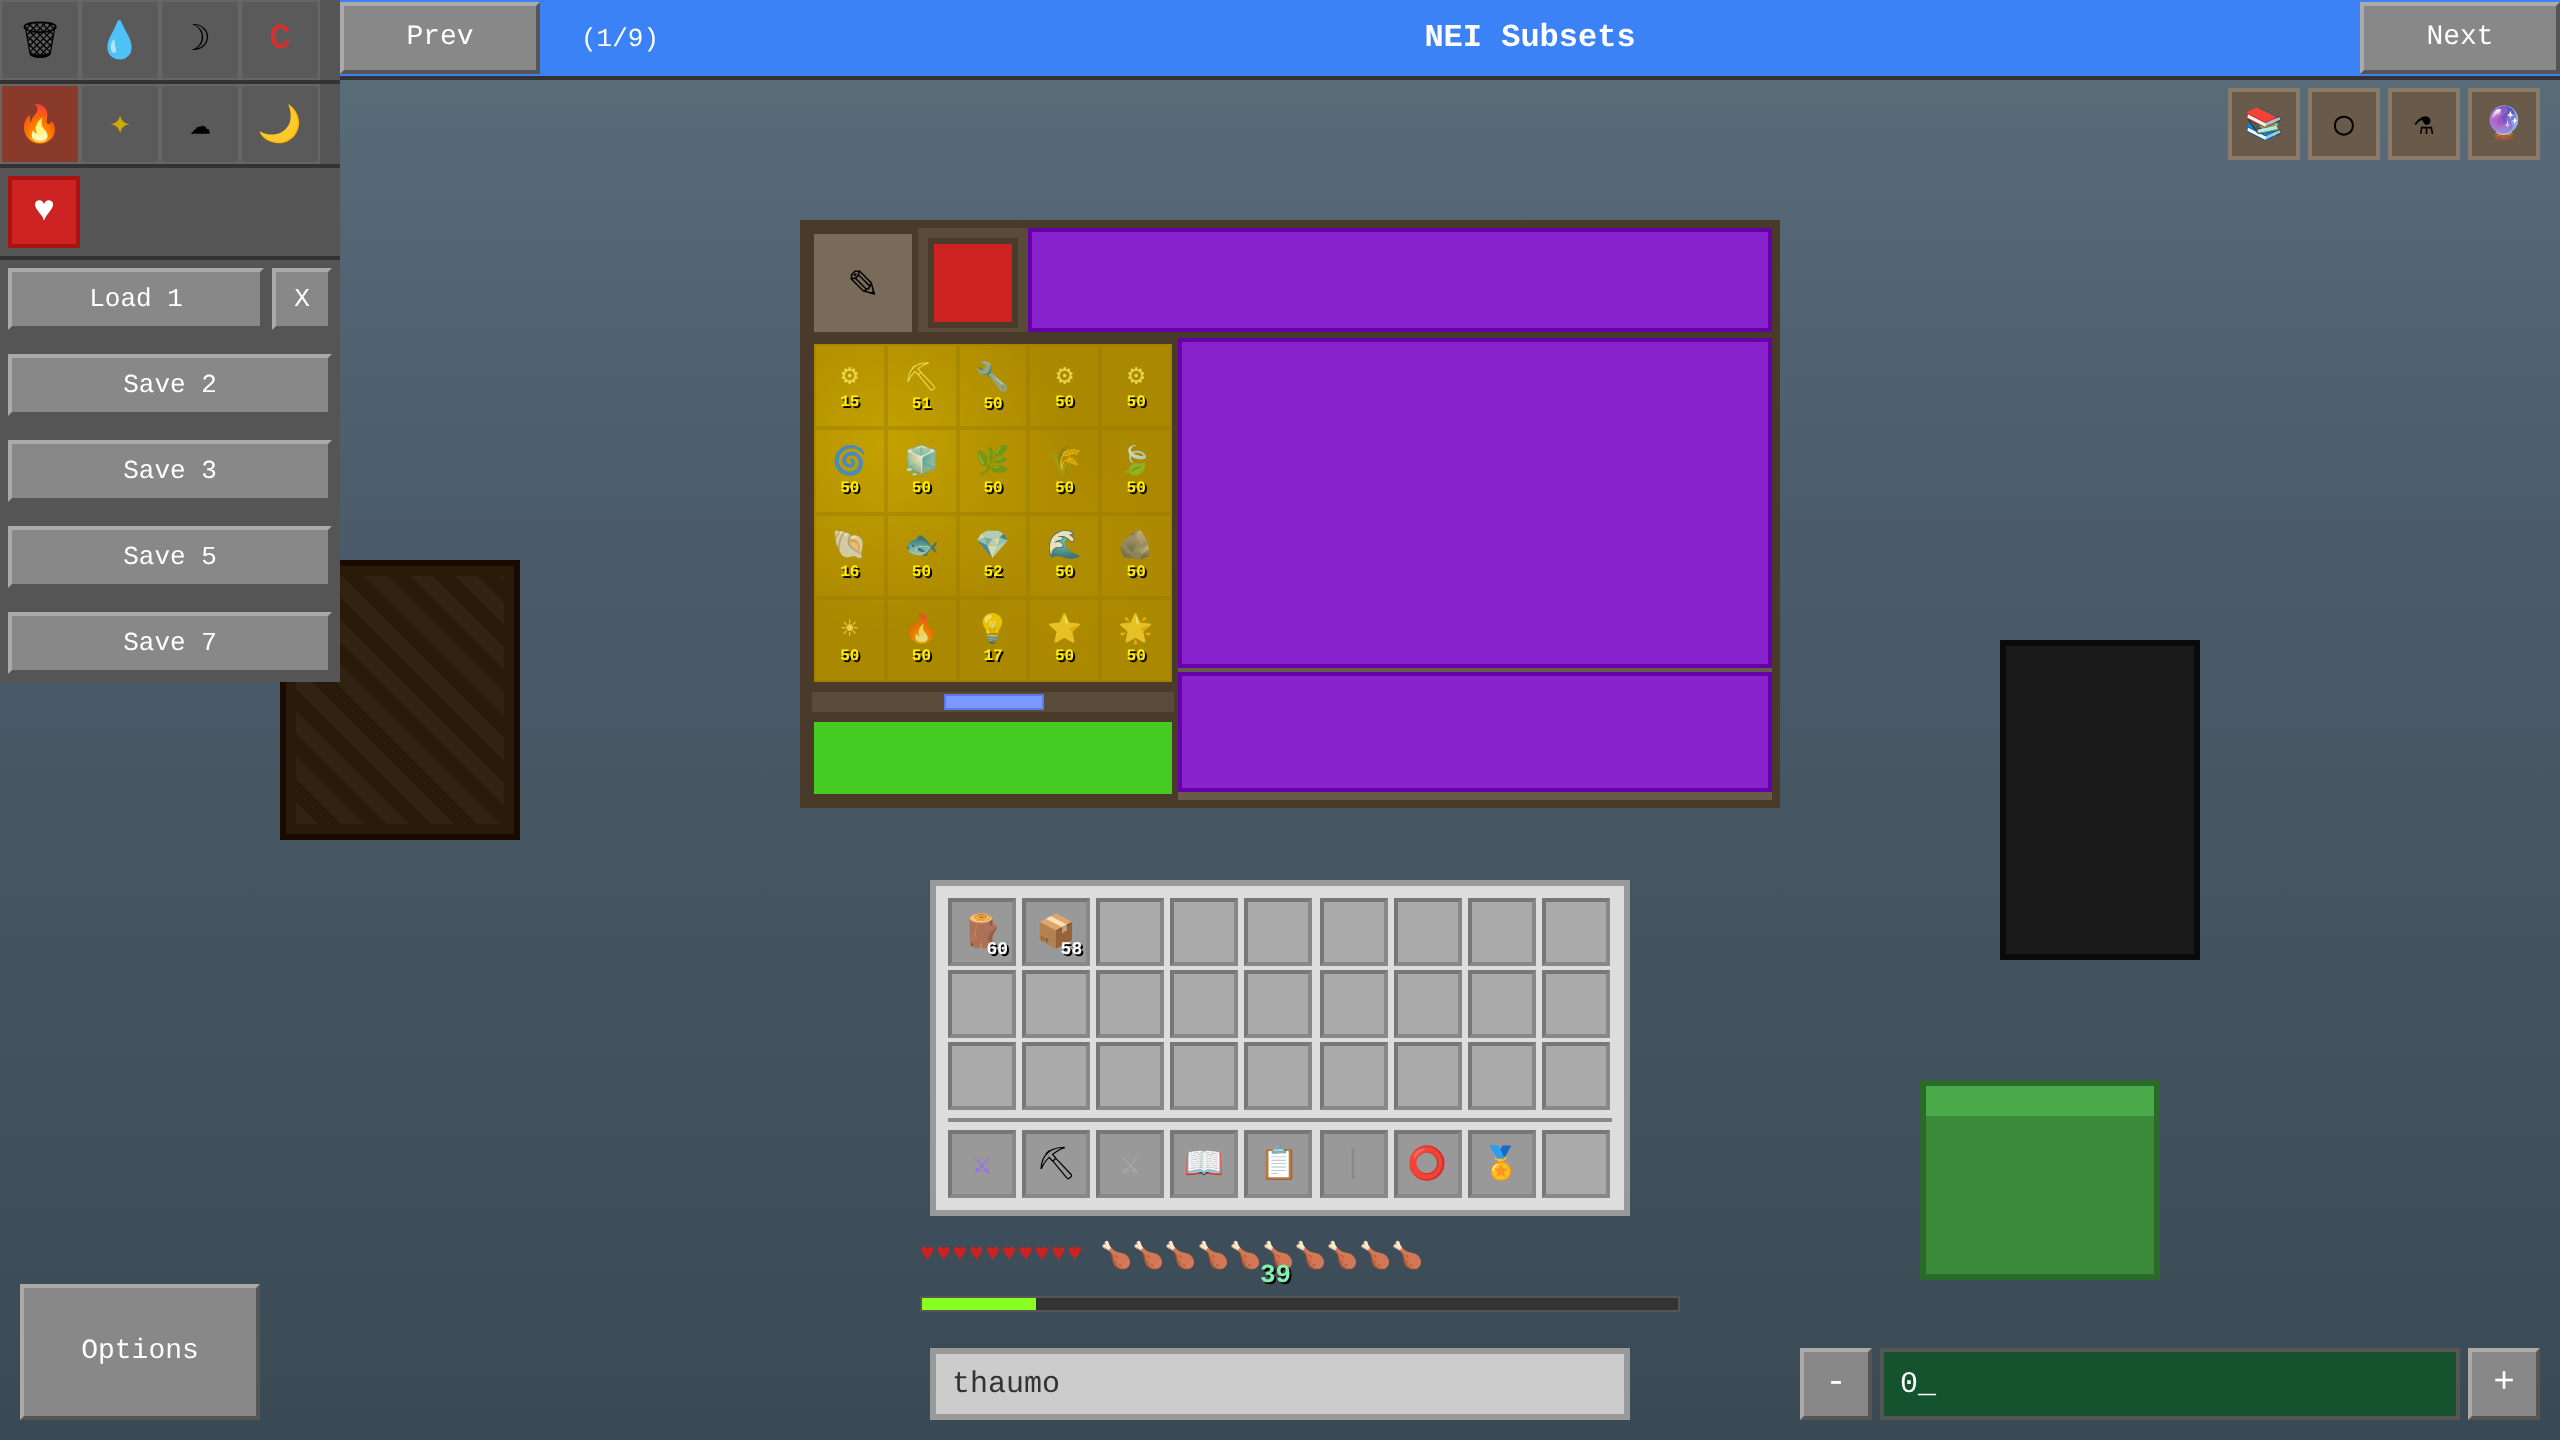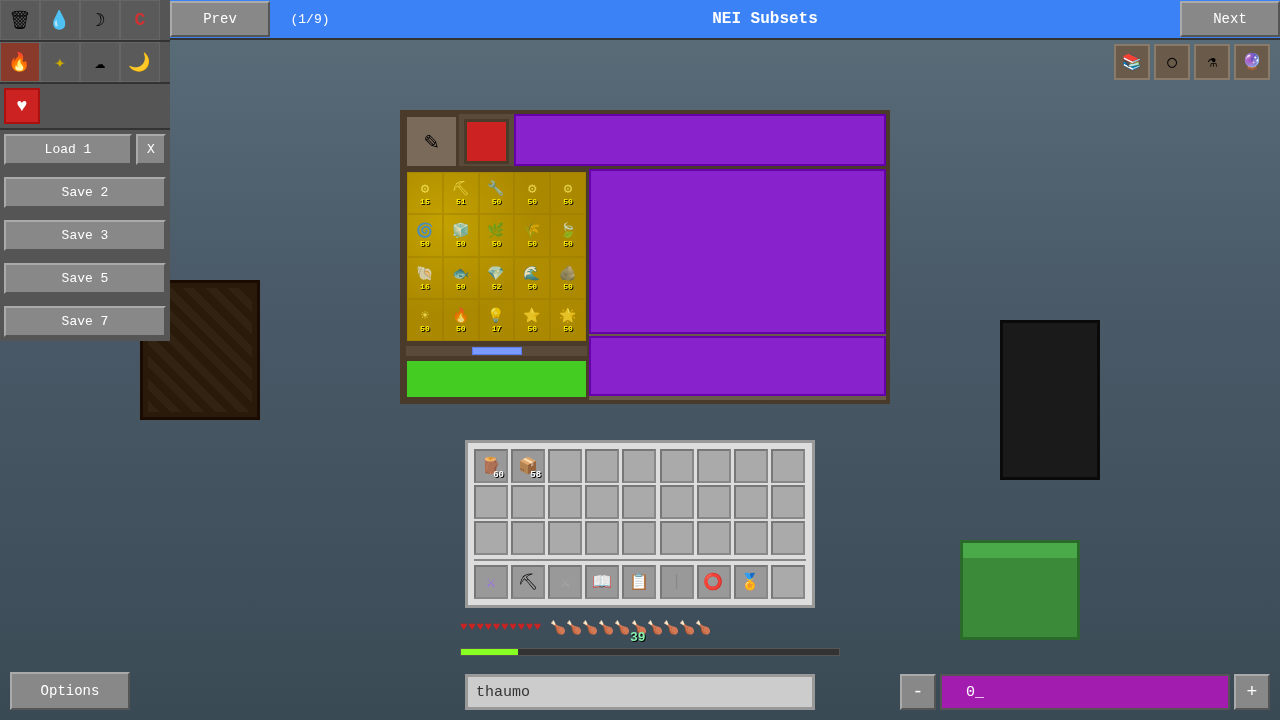--- a/index.html
+++ b/index.html
@@ -172,21 +172,21 @@
       cursor: pointer;
       text-align: center;
     }
 
     
     .options-btn {
       position: absolute;
       left: 10px;
       bottom: 10px;
       width: 120px;
-      padding: 9px;
+      padding: 24px;
       background: #888;
       border: 2px solid #aaa;
       border-bottom-color: #555;
       border-right-color: #555;
       color: #fff;
       font-family: 'Courier New', monospace;
       font-size: 14px;
       cursor: pointer;
       text-align: center;
     }
@@ -480,28 +480,28 @@
       display: flex;
       align-items: center;
       justify-content: center;
     }
     .count-display {
       position: absolute;
       bottom: 10px;
       left: 940px;
       width: 290px;
       height: 36px;
-      background: #a21caf;
+      background: #14532d;
       border: 2px solid #555;
       color: #fff;
       font-family: 'Courier New', monospace;
       font-size: 15px;
       display: flex;
       align-items: center;
-      padding: 0 24px;
+      padding: 0 8px;
     }
     .plus-btn {
       position: absolute;
       bottom: 10px;
       right: 10px;
       width: 36px;
       height: 36px;
       background: #888;
       border: 2px solid #aaa;
       border-bottom-color: #555;

